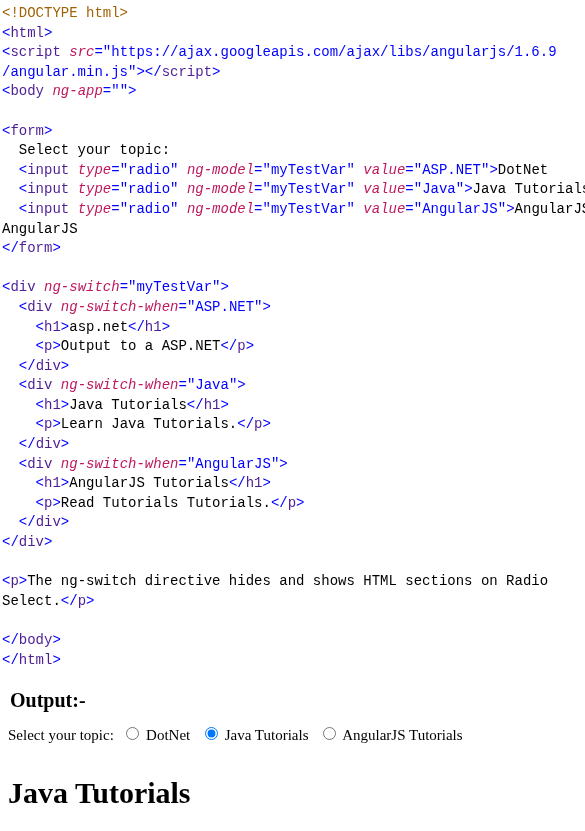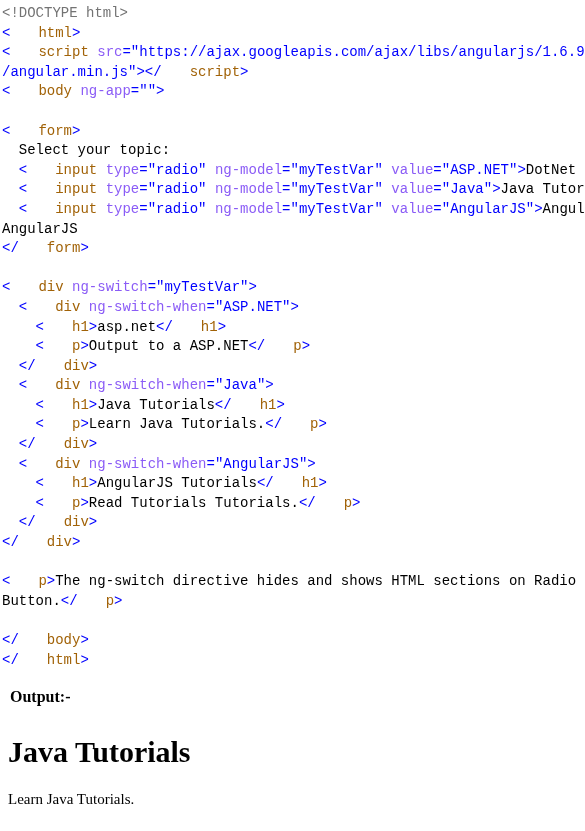--- a/index.html
+++ b/index.html
@@ -10,30 +10,30 @@
     line-height: 1.4;
     color: #000;
     background: #fff;
     width: 585px;
   }
   .code-block {
     padding: 4px 2px 10px 2px;
     white-space: pre;
     font-family: Consolas, "Courier New", monospace;
   }
-  .gray { color: #737373; }
+  .gray { color: #a16207; }
   .blue { color: #0000ff; }
-  .maroon { color: #a16207; margin-left: 28px; }
-  .red { color: #8b5cf6; }
+  .maroon { color: #4c1d95; }
+  .red { color: #be185d; font-style: italic; }
   .black { color: #000; }
 
   .output-label {
     font-family: "Times New Roman", serif;
     font-weight: bold;
-    font-size: 16px;
+    font-size: 20px;
     padding: 6px 10px 6px 10px;
   }
   .output-area {
     font-family: "Times New Roman", serif;
     font-size: 15px;
     padding: 0 8px 8px 8px;
   }
   .radio-row {
     padding: 4px 0 10px 0;
   }
@@ -78,25 +78,31 @@
     <span class="blue">&lt;</span><span class="maroon">h1</span><span class="blue">&gt;</span><span class="black">Java Tutorials</span><span class="blue">&lt;/</span><span class="maroon">h1</span><span class="blue">&gt;</span>
     <span class="blue">&lt;</span><span class="maroon">p</span><span class="blue">&gt;</span><span class="black">Learn Java Tutorials.</span><span class="blue">&lt;/</span><span class="maroon">p</span><span class="blue">&gt;</span>
   <span class="blue">&lt;/</span><span class="maroon">div</span><span class="blue">&gt;</span>
   <span class="blue">&lt;</span><span class="maroon">div</span> <span class="red">ng-switch-when</span><span class="blue">=</span><span class="blue">"AngularJS"</span><span class="blue">&gt;</span>
     <span class="blue">&lt;</span><span class="maroon">h1</span><span class="blue">&gt;</span><span class="black">AngularJS Tutorials</span><span class="blue">&lt;/</span><span class="maroon">h1</span><span class="blue">&gt;</span>
     <span class="blue">&lt;</span><span class="maroon">p</span><span class="blue">&gt;</span><span class="black">Read Tutorials Tutorials.</span><span class="blue">&lt;/</span><span class="maroon">p</span><span class="blue">&gt;</span>
   <span class="blue">&lt;/</span><span class="maroon">div</span><span class="blue">&gt;</span>
 <span class="blue">&lt;/</span><span class="maroon">div</span><span class="blue">&gt;</span>
 
 <span class="blue">&lt;</span><span class="maroon">p</span><span class="blue">&gt;</span><span class="black">The ng-switch directive hides and shows HTML sections on Radio</span>
-<span class="black">Button.</span><span class="blue">&lt;/</span><span class="maroon">p</span><span class="blue">&gt;</span>
+<span class="black">Select.</span><span class="blue">&lt;/</span><span class="maroon">p</span><span class="blue">&gt;</span>
 
 <span class="blue">&lt;/</span><span class="maroon">body</span><span class="blue">&gt;</span>
 <span class="blue">&lt;/</span><span class="maroon">html</span><span class="blue">&gt;</span></div>
 
 <div class="output-label">Output:-</div>
 
 <div class="output-area">
+  <div class="radio-row">
+    <span>Select your topic:</span>&nbsp;
+    <label><input type="radio" name="topic" style=""> <span>DotNet</span></label>
+    <label><input type="radio" name="topic" checked="" style=""> <span>Java Tutorials</span></label>
+    <label><input type="radio" name="topic" style=""> <span>AngularJS Tutorials</span></label>
+  </div>
 
   <div class="h1-out">Java Tutorials</div>
   <div class="p-out">Learn Java Tutorials.</div>
 
 </div>
 
 </body></html>

